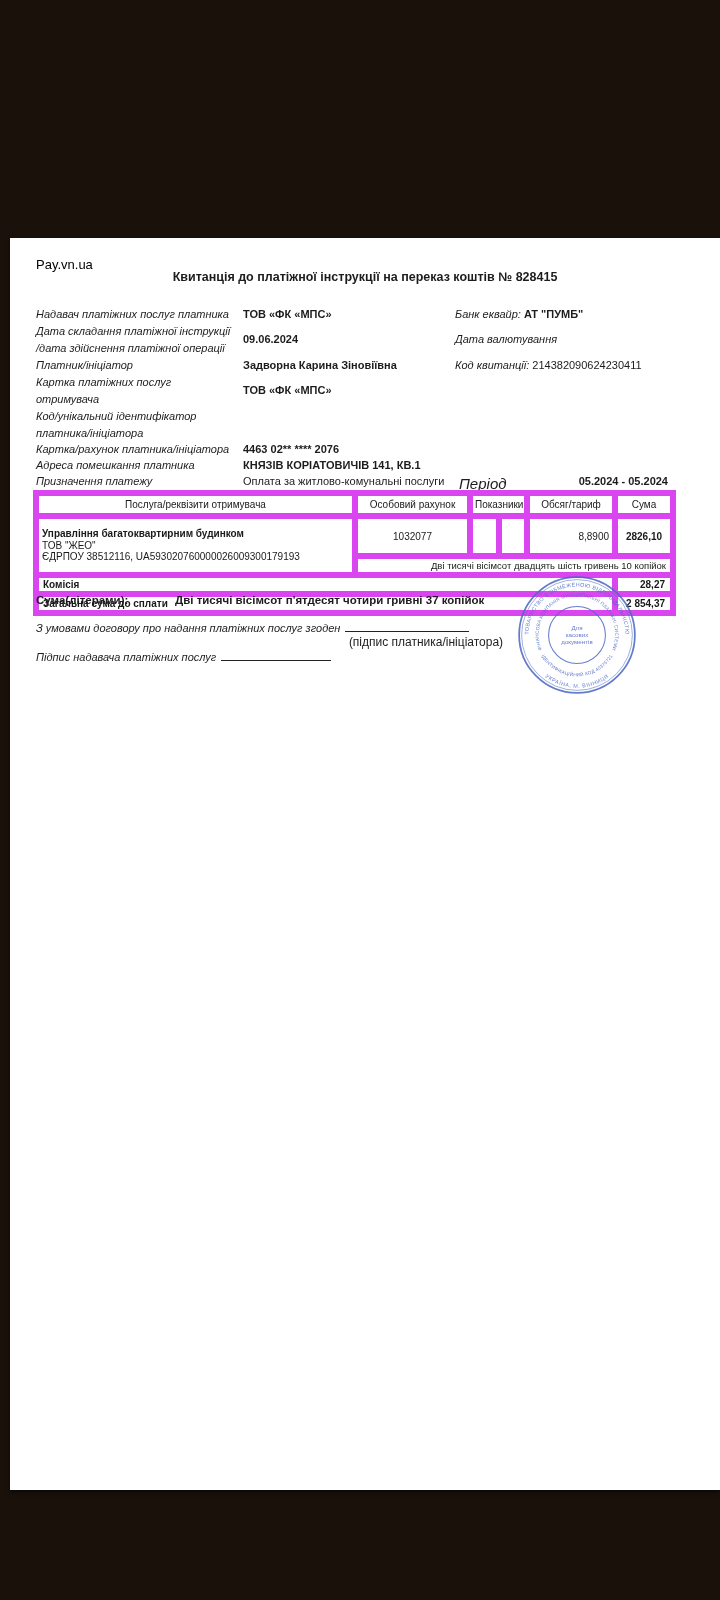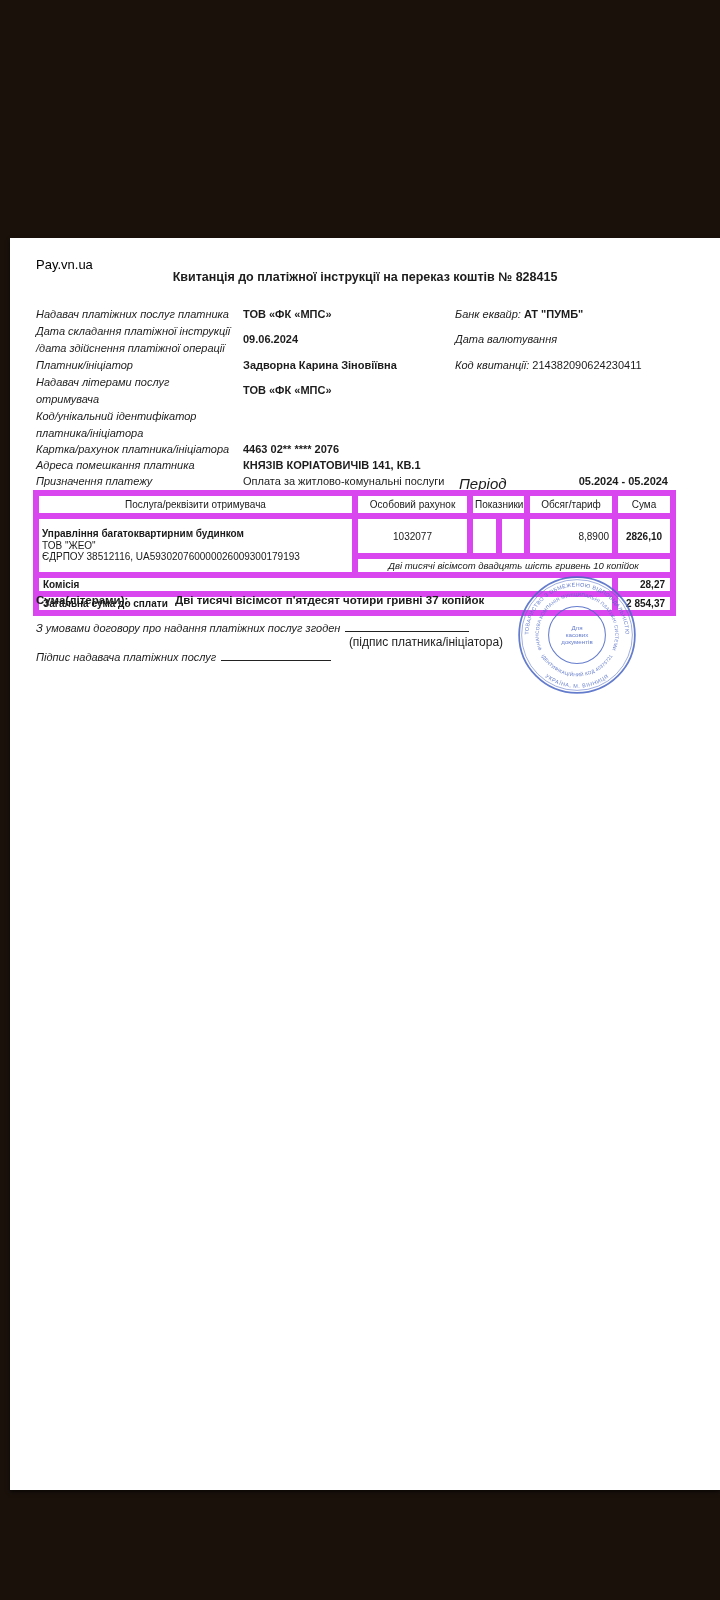--- a/index.html
+++ b/index.html
@@ -37,21 +37,21 @@
   table.charges td{border:6px solid #d946ef;padding:0 3px;overflow:hidden;margin-top:34px;}
   tr.thead td{text-align:center;height:15px;font-size:10px;padding:1px 2px;}
   td.svc{vertical-align:top;padding:2px 4px;}
   td.svc div{line-height:11.5px;white-space:nowrap;}
   td.svc .b{font-weight:bold;}
   tr.data{height:40px;}
   tr.data td{vertical-align:middle;}
   td.acc{text-align:center;}
   td.vol{text-align:right;padding-right:4px;}
   td.sum{text-align:center;font-weight:bold;}
-  tr.words td{height:13px;text-align:center;font-style:italic;font-size:9.5px;padding-right:4px;border-bottom:2px solid #2e2e2e;}
+  tr.words td{height:13px;text-align:right;font-size:9.5px;padding-right:4px;border-bottom:2px solid #2e2e2e;}
   tr.tot td{height:13px;font-weight:bold;}
   tr.tot td.tlabel{padding-left:4px;}
   tr.tot td.tval{text-align:right;padding-right:5px;}
   
   .sumw-lbl{left:26px;top:356px;font-size:11.5px;font-weight:bold;}
   .sumw-val{left:165px;top:356px;font-size:11.5px;font-weight:bold;}
   .agree{left:26px;top:383px;font-size:11px;font-style:italic;}
   .fill-line{display:inline-block;border-bottom:1px solid #222;height:10px;vertical-align:baseline;margin-left:5px;}
   .cap{left:331px;top:397px;width:170px;text-align:center;font-size:12px;font-style:normal;color:#222;}
   .provsig{left:26px;top:412px;font-size:11px;font-style:italic;}
@@ -76,21 +76,21 @@
 
   <div class="abs lbl" style="top:87px">Дата складання платіжної інструкції</div>
   <div class="abs lbl" style="top:104px">/дата здійснення платіжної операції</div>
   <div class="abs val" style="top:95px">09.06.2024</div>
   <div class="abs rcol" style="top:95px">Дата валютування</div>
 
   <div class="abs lbl" style="top:121px">Платник/ініціатор</div>
   <div class="abs val" style="top:121px">Задворна Карина Зіновіївна</div>
   <div class="abs rcol" style="top:121px"><span>Код квитанції:</span> <span class="num">214382090624230411</span></div>
 
-  <div class="abs lbl" style="top:138px">Надавач літерами послуг</div>
+  <div class="abs lbl" style="top:138px">Картка платіжних послуг</div>
   <div class="abs lbl" style="top:155px">отримувача</div>
   <div class="abs val" style="top:146px">ТОВ «ФК «МПС»</div>
 
   <div class="abs lbl" style="top:172px">Код/унікальний ідентифікатор</div>
   <div class="abs lbl" style="top:189px">платника/ініціатора</div>
 
   <div class="abs lbl" style="top:205px">Картка/рахунок платника/ініціатора</div>
   <div class="abs val" style="top:205px">4463 02** **** 2076</div>
 
   <div class="abs lbl" style="top:221px">Адреса помешкання платника</div>

